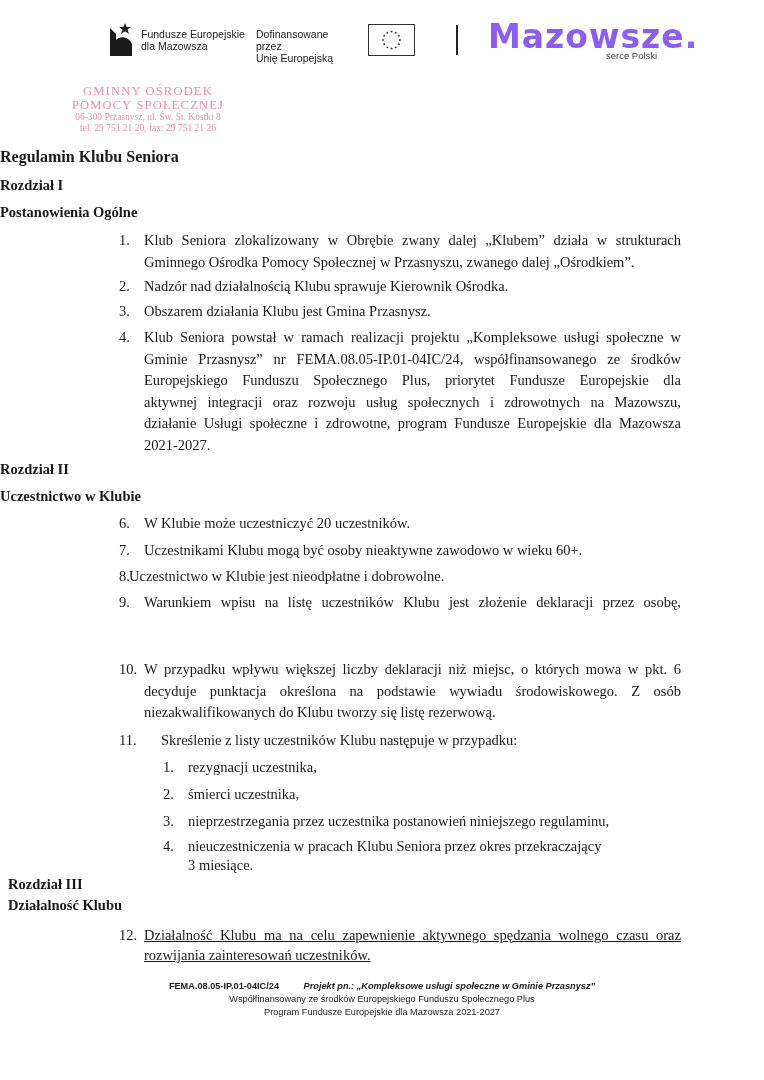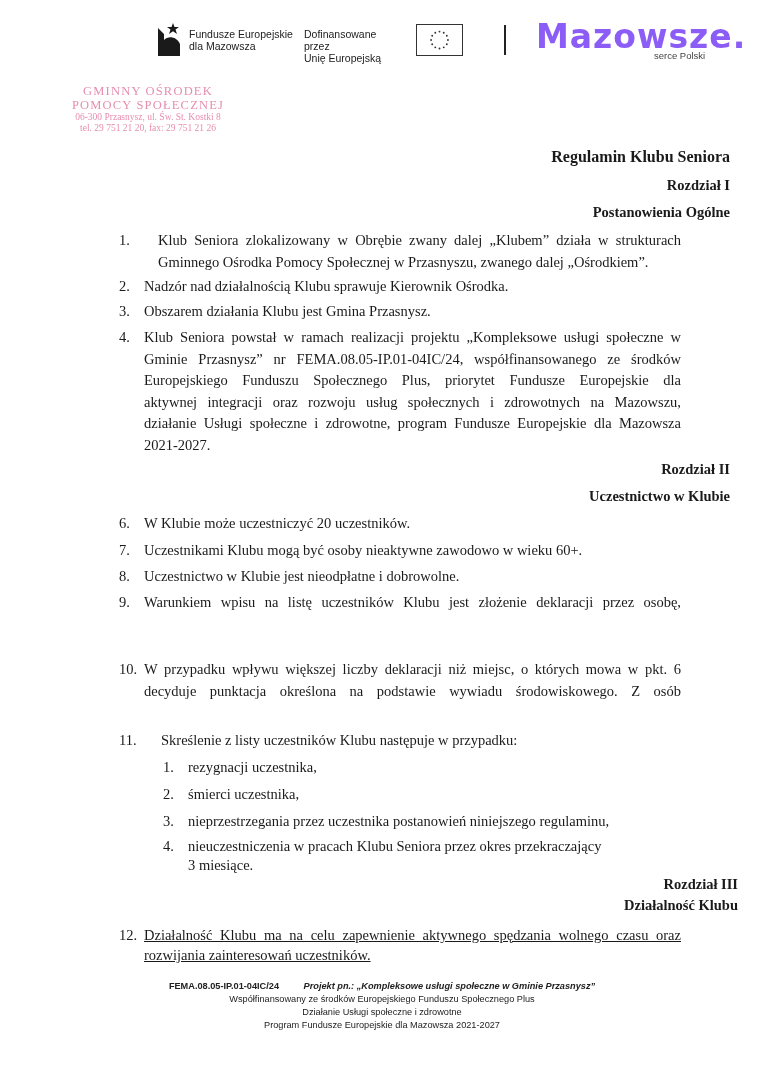--- a/index.html
+++ b/index.html
@@ -1,37 +1,37 @@
 <!DOCTYPE html>
 <html><head>
 <meta charset="utf-8">
 <style>
   html, body { margin:0; padding:0; background:#ffffff; }
   body { width:764px; height:1080px; position:relative; overflow:hidden; color:#1a1a1a; }
   .serif { font-family: "Liberation Serif", "DejaVu Serif", serif; }
   .sans { font-family: "Liberation Sans", "DejaVu Sans", sans-serif; }
 
   
-  .logo-bar { position:absolute; top:20px; left:110px; width:560px; height:42px;margin-left:48px; }
+  .logo-bar { position:absolute; top:20px; left:110px; width:560px; height:42px; }
   .fe-logo { position:absolute; left:0; top:2px; width:24px; height:34px; }
   .fe-text { position:absolute; left:31px; top:8px; font-size:10.5px; line-height:12px; color:#222; }
   .eu-text { position:absolute; left:146px; top:8px; font-size:10.5px; line-height:12px; width:100px; color:#222; }
   .eu-flag { position:absolute; left:258px; top:4px; width:47px; height:32px; border:1px solid #333; box-sizing:border-box; }
   .divider-v { position:absolute; left:346px; top:5px; width:2px; height:30px; background:#222; }
   .maz-word { position:absolute; left:378px; top:-3px; font-size:33px; font-weight:bold; letter-spacing:1px; color:#8b5cf6; font-family:"DejaVu Sans", sans-serif; }
   .maz-sub { position:absolute; left:496px; top:30px; font-size:9.5px; color:#444; }
 
   
   .stamp { position:absolute; left:58px; top:84px; width:180px; text-align:center; color:#e0709a; opacity:0.8; font-family:"Liberation Serif", serif; }
   .stamp .l1, .stamp .l2 { font-size:12.5px; letter-spacing:1.2px; line-height:14px; }
   .stamp .l3, .stamp .l4 { font-size:9.5px; line-height:11px; }
 
   
   .doc { position:absolute; left:0; top:0; width:764px; }
-  .center-h { position:absolute; left:0; width:684px; text-align:right; font-weight:bold;padding-left:46px; }
+  .center-h { position:absolute; left:0; width:684px; text-align:left; font-weight:bold; }
   .title { font-size:16px; }
   .chapter { font-size:14.5px; }
 
   .item { position:absolute; font-size:14.5px; line-height:21.5px; text-align:justify; }
   .item .num { position:absolute; left:0; top:0; }
   .jline { text-align:justify; text-align-last:justify; display:block; }
   .lline { display:block; text-align:left; }
 
   
   .footer { position:absolute; left:0; top:980px; width:764px; text-align:center; font-size:9.2px; line-height:13px; color:#222; }
@@ -85,21 +85,21 @@
 </div>
 
 <div class="doc serif">
   <div class="center-h title" style="top:148px;">Regulamin Klubu Seniora</div>
 
   <div class="center-h chapter" style="top:177px;">Rozdział I</div>
   <div class="center-h chapter" style="top:204px;">Postanowienia Ogólne</div>
 
   <div class="item" style="left:119px; top:230px; width:562px;">
     <span class="num">1.</span>
-    <div style="margin-left:39px;">
+    <div style="margin-left:25px;">
       <span class="jline">Klub Seniora zlokalizowany w Obrębie zwany dalej „Klubem” działa w strukturach</span>
       <span class="lline">Gminnego Ośrodka Pomocy Społecznej w Przasnyszu, zwanego dalej „Ośrodkiem”.</span>
     </div>
   </div>
 
   <div class="item" style="left:119px; top:276px; width:562px;">
     <span class="num">2.</span>
     <div style="margin-left:25px;">
         <span class="lline">Nadzór nad działalnością Klubu sprawuje Kierownik Ośrodka.</span>
       </div>
@@ -134,37 +134,38 @@
       </div>
   </div>
   <div class="item" style="left:119px; top:540px; width:562px;">
     <span class="num">7.</span>
     <div style="margin-left:25px;">
         <span class="lline">Uczestnikami Klubu mogą być osoby nieaktywne zawodowo w wieku 60+.</span>
       </div>
   </div>
   <div class="item" style="left:119px; top:566px; width:562px;">
     <span class="num">8.</span>
-    <div style="margin-left:25px;">
+    <div style="margin-left:10px;">
         <span class="lline">Uczestnictwo w Klubie jest nieodpłatne i dobrowolne.</span>
       </div>
   </div>
 
   <div class="item" style="left:119px; top:592px; width:562px;">
     <span class="num">9.</span>
     <div style="margin-left:25px;">
       <span class="jline">Warunkiem wpisu na listę uczestników Klubu jest złożenie deklaracji przez osobę,</span>
     </div>
   </div>
 
   <div class="item" style="left:119px; top:659px; width:562px;">
     <span class="num">10.</span>
     <div style="margin-left:25px;">
       <span class="jline">W przypadku wpływu większej liczby deklaracji niż miejsc, o których mowa w pkt. 6</span>
       <span class="jline">decyduje punktacja określona na podstawie wywiadu środowiskowego. Z osób</span>
+      <span class="lline">niezakwalifikowanych do Klubu tworzy się listę rezerwową.</span>
     </div>
   </div>
 
   <div class="item" style="left:119px; top:730px; width:562px;">
     <span class="num">11.</span>
     <div style="margin-left:42px;">
         <span class="lline">Skreślenie z listy uczestników Klubu następuje w przypadku:</span>
       </div>
   </div>
 
@@ -205,15 +206,14 @@
     </div>
   </div>
 </div>
 
 <div class="footer sans">
   <div class="row1">
     <b>FEMA.08.05-IP.01-04IC/24</b>
     <i>Projekt pn.: „Kompleksowe usługi społeczne w Gminie Przasnysz”</i>
   </div>
   <div>Współfinansowany ze środków Europejskiego Funduszu Społecznego Plus</div>
-  <div>Działanie Usługi społeczne i zdrowotne</div>
   <div>Program Fundusze Europejskie dla Mazowsza 2021-2027</div>
 </div>
 
 </body></html>

